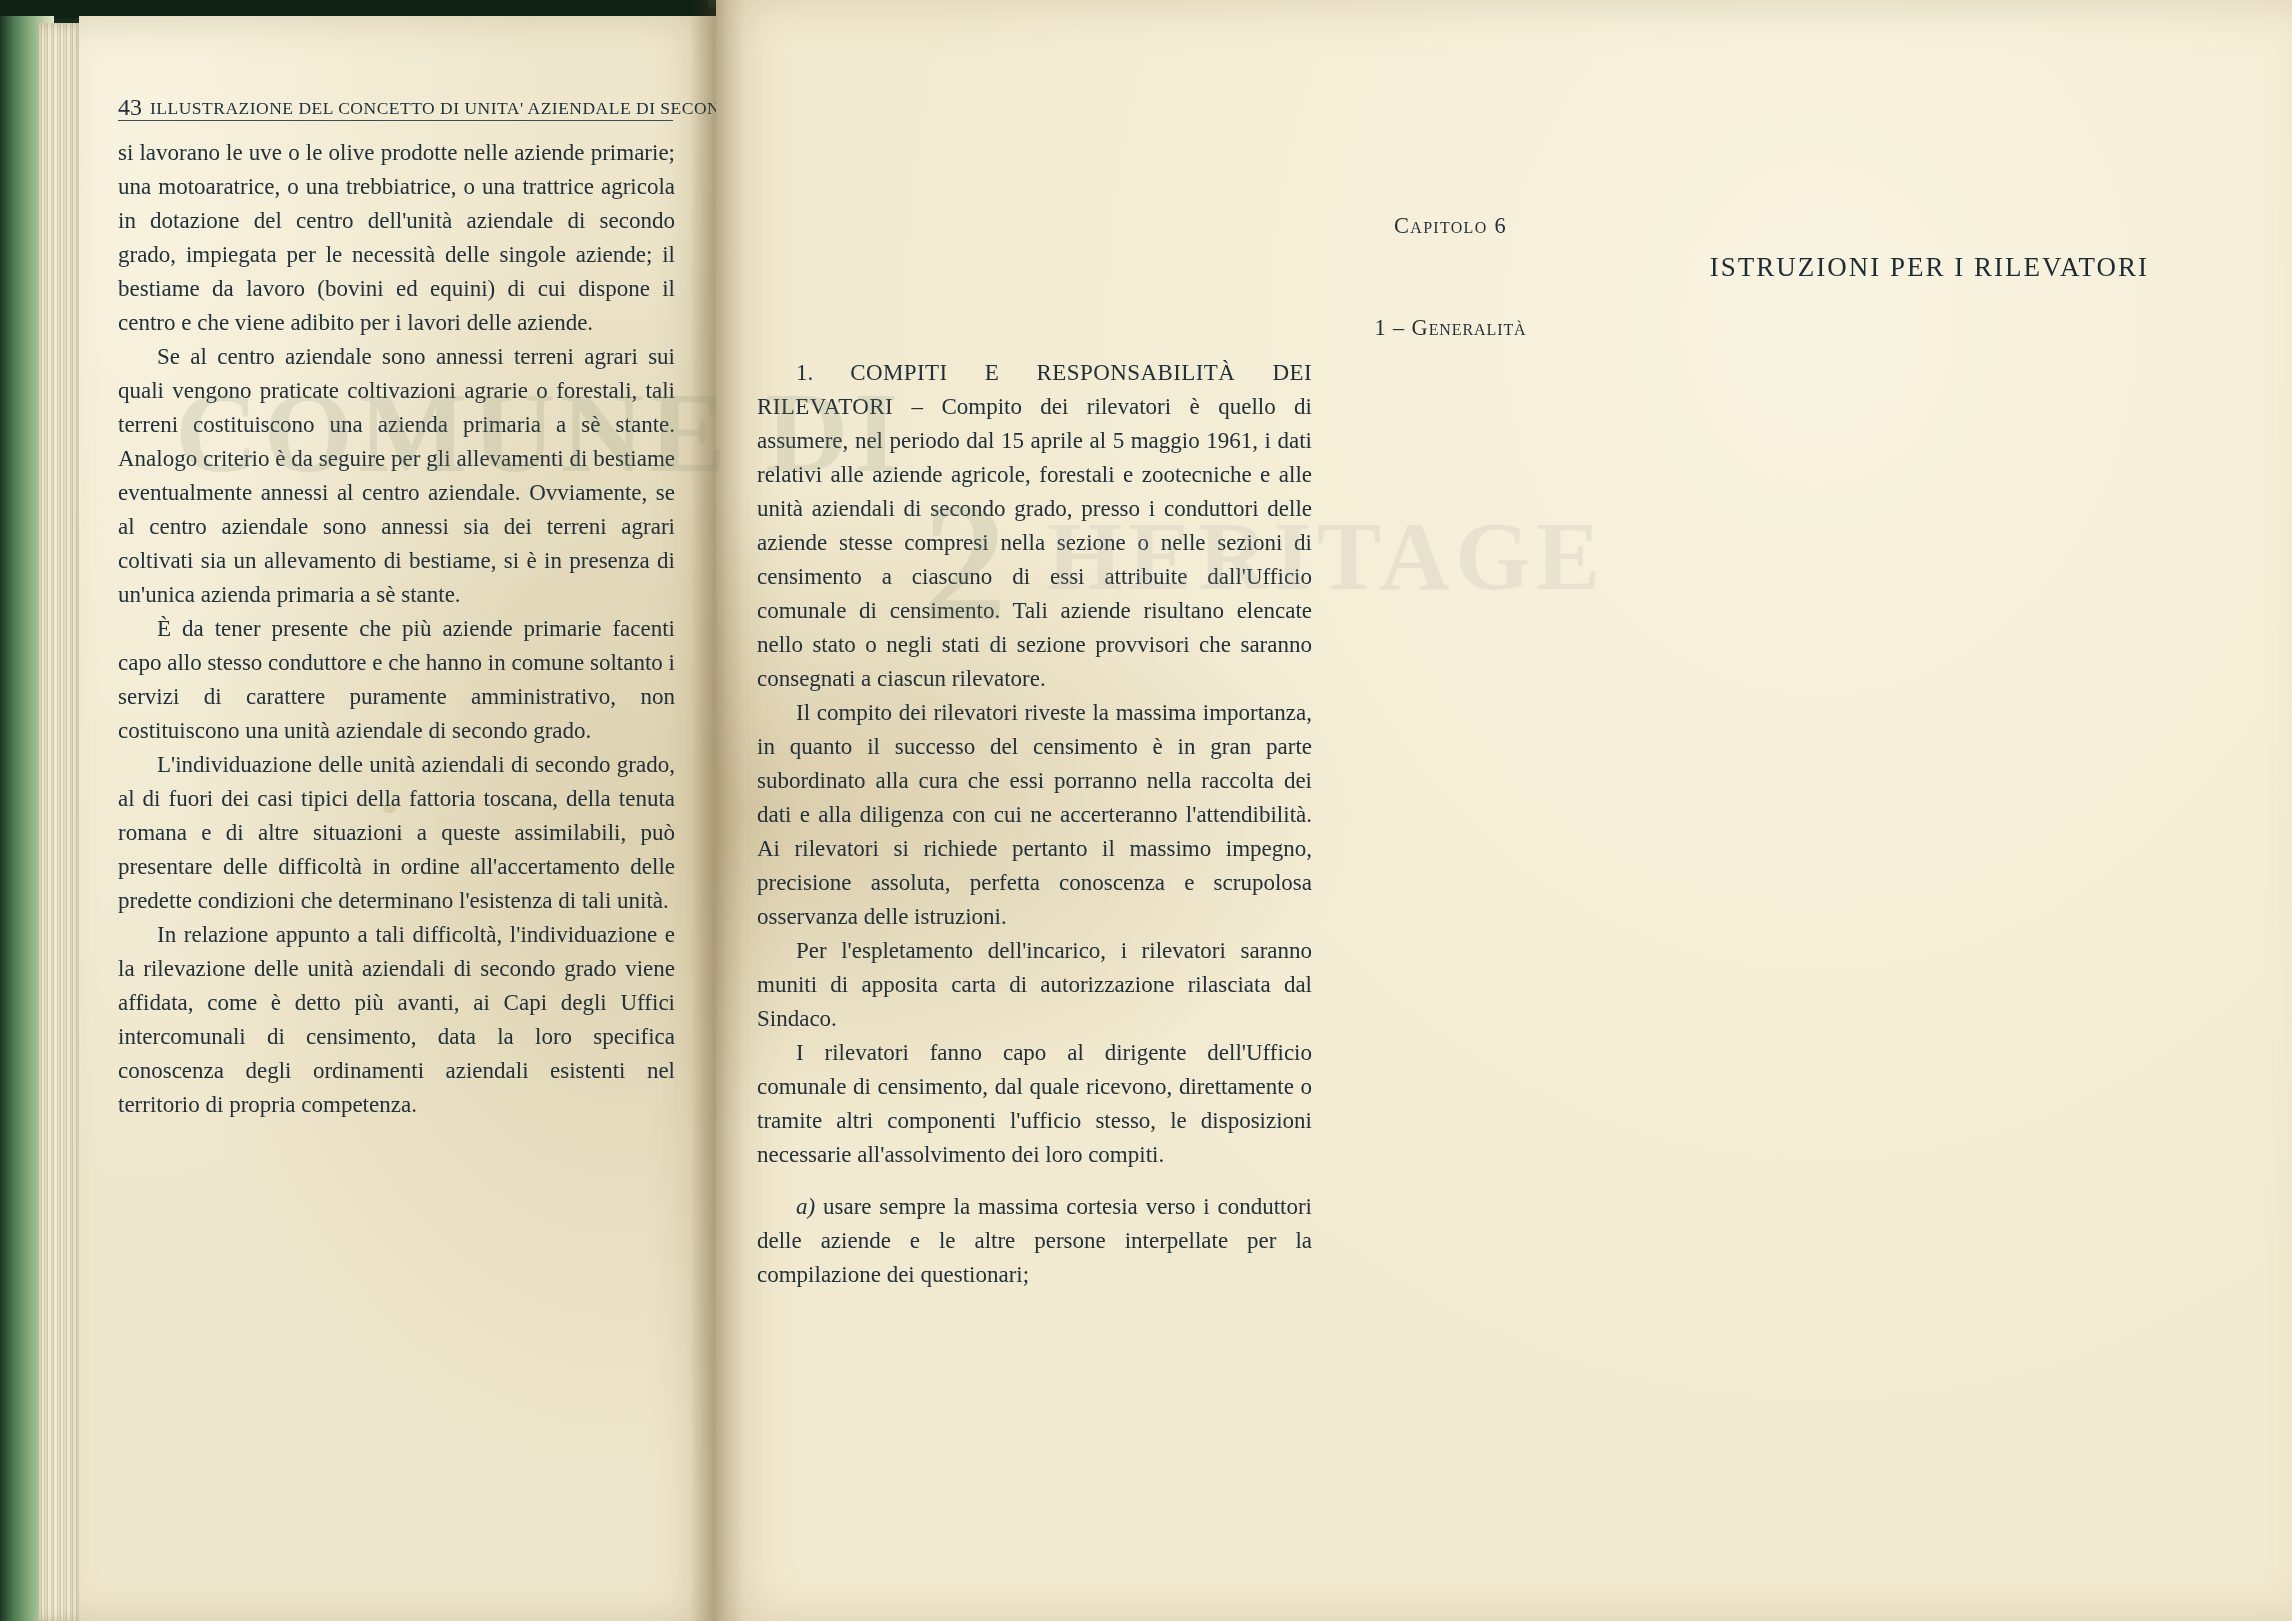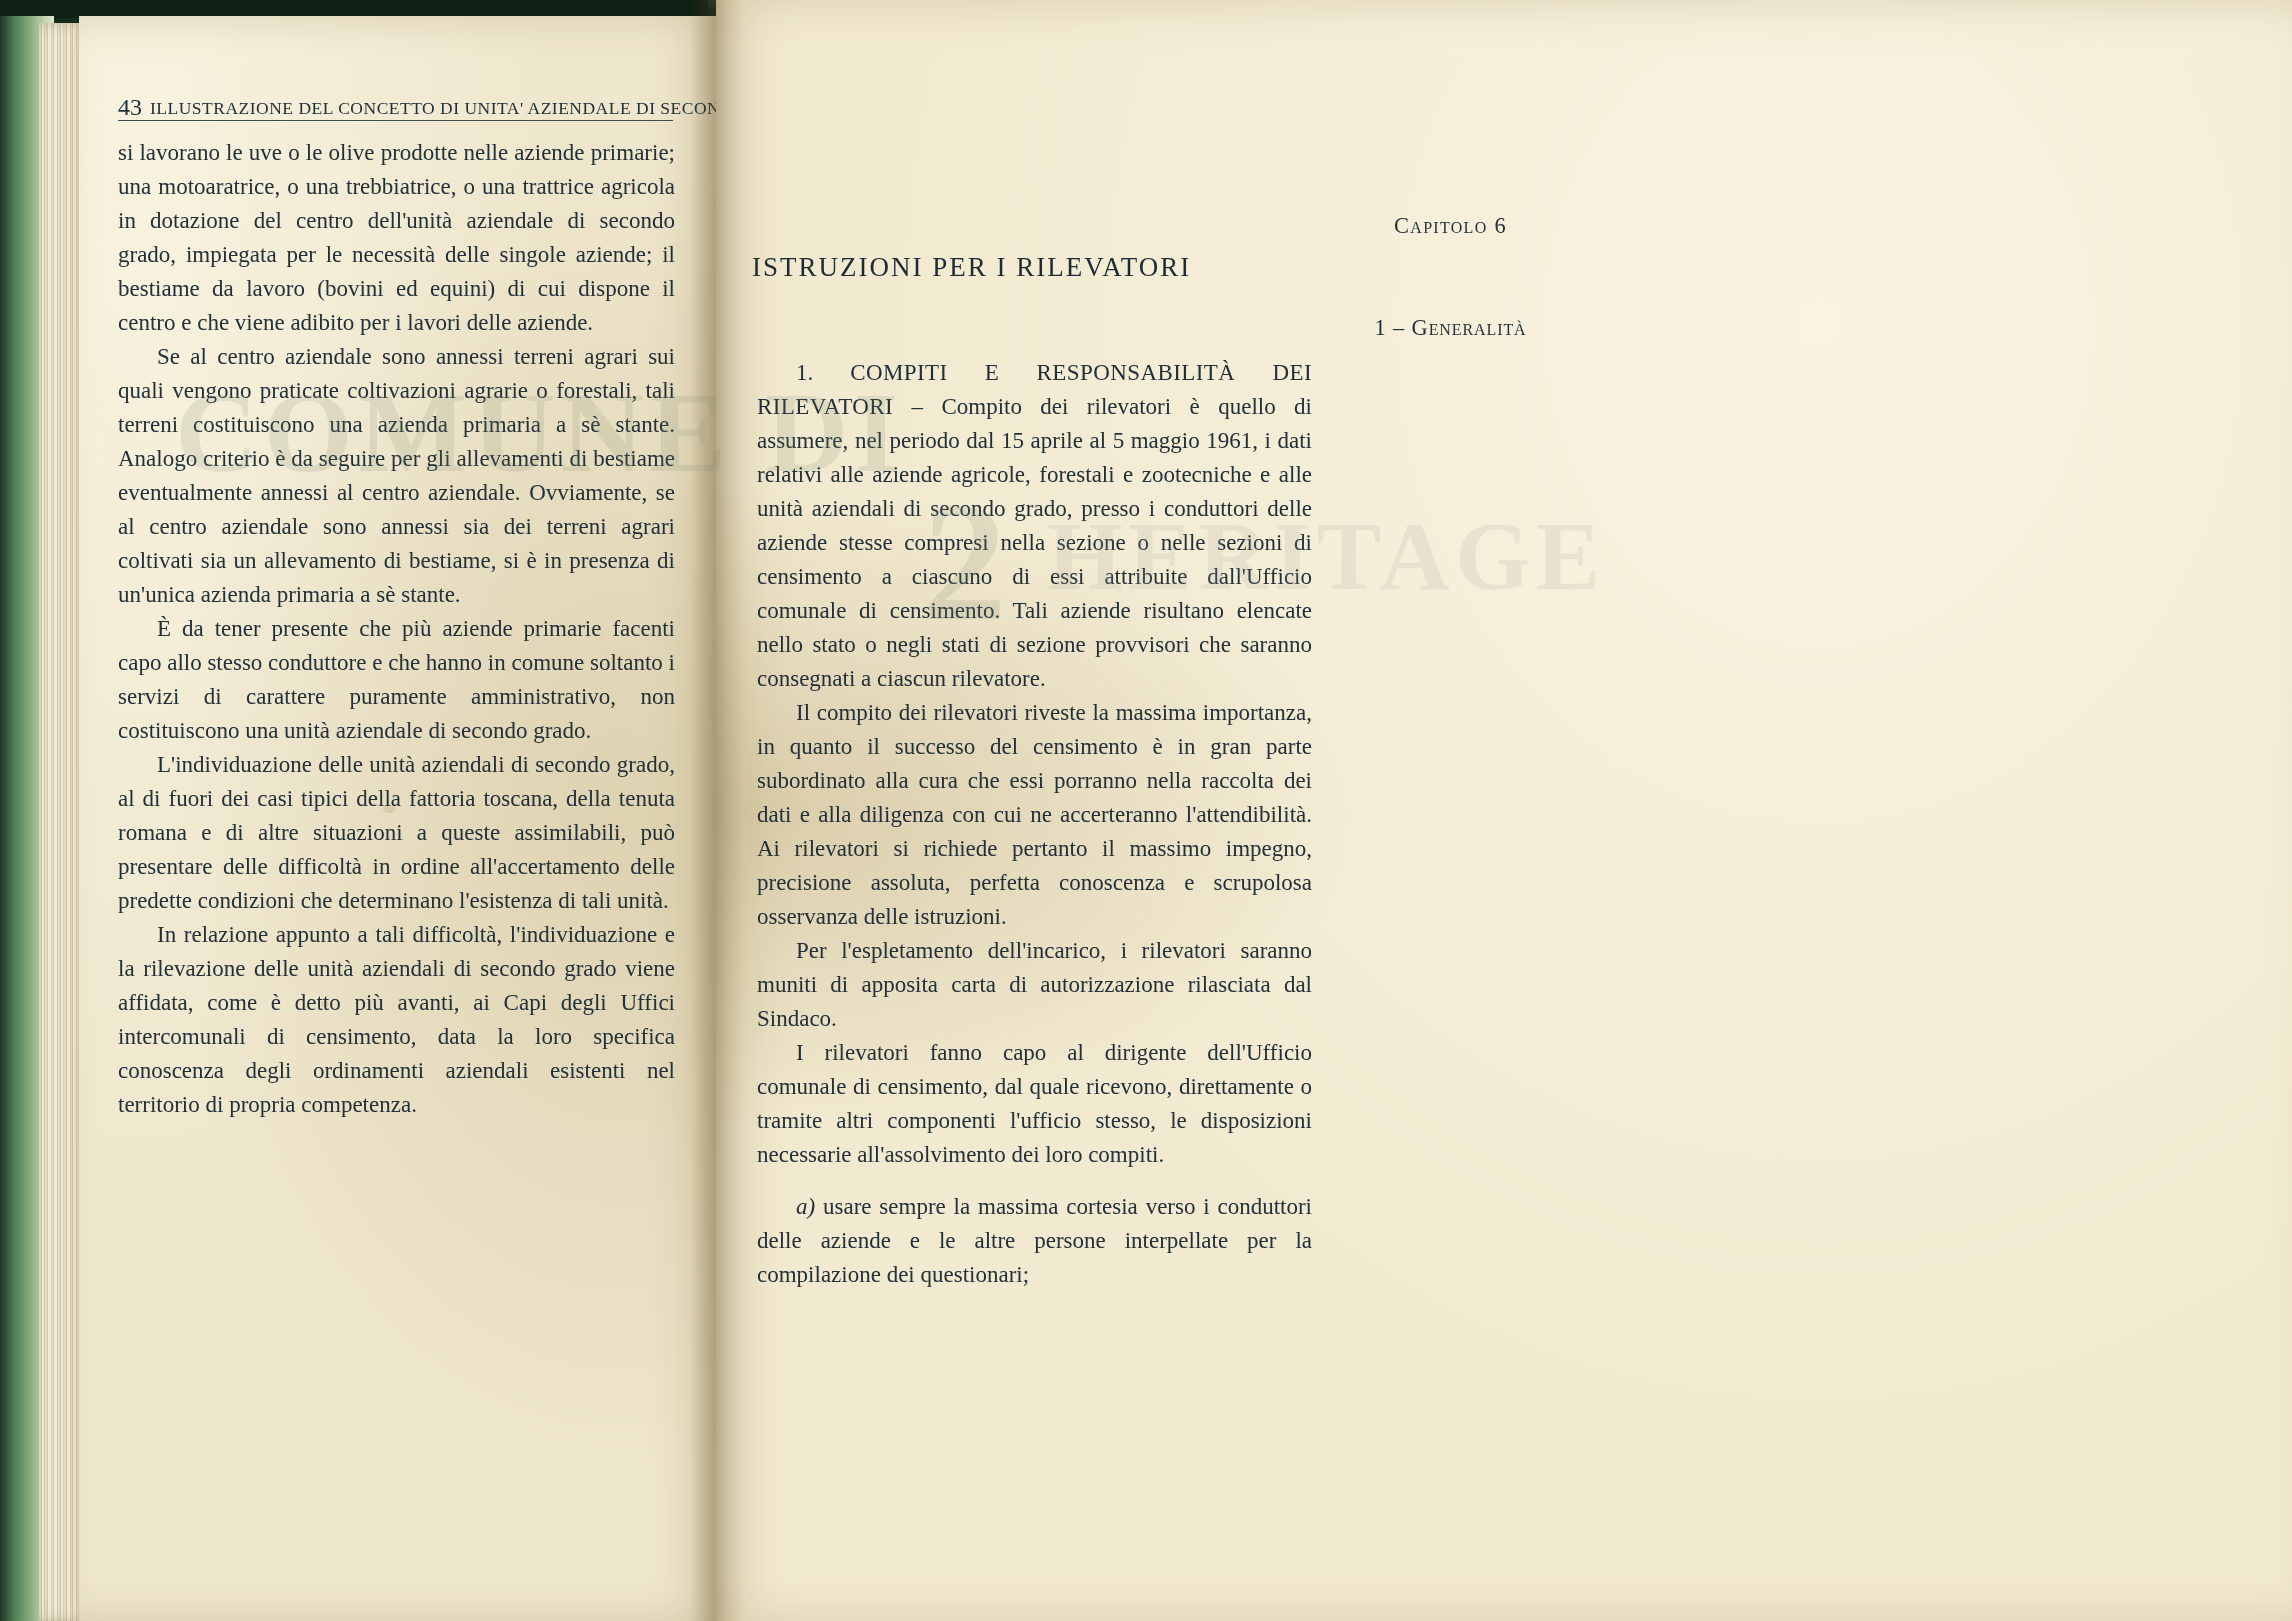--- a/index.html
+++ b/index.html
@@ -155,21 +155,21 @@
     font-variant: small-caps;
     font-size: 22.4px;
     letter-spacing: 1.3px;
     color: #223039;
   }
   .chapter-title {
     position: absolute;
     left: 752px;
     top: 252px;
     width: 1397px;
-    text-align: left;
+    text-align: right;
     font-variant: small-caps;
     font-size: 27px;
     letter-spacing: 2px;
     color: #1d2b34;
   }
   .section-title {
     position: absolute;
     left: 752px;
     top: 315px;
     width: 1397px;

